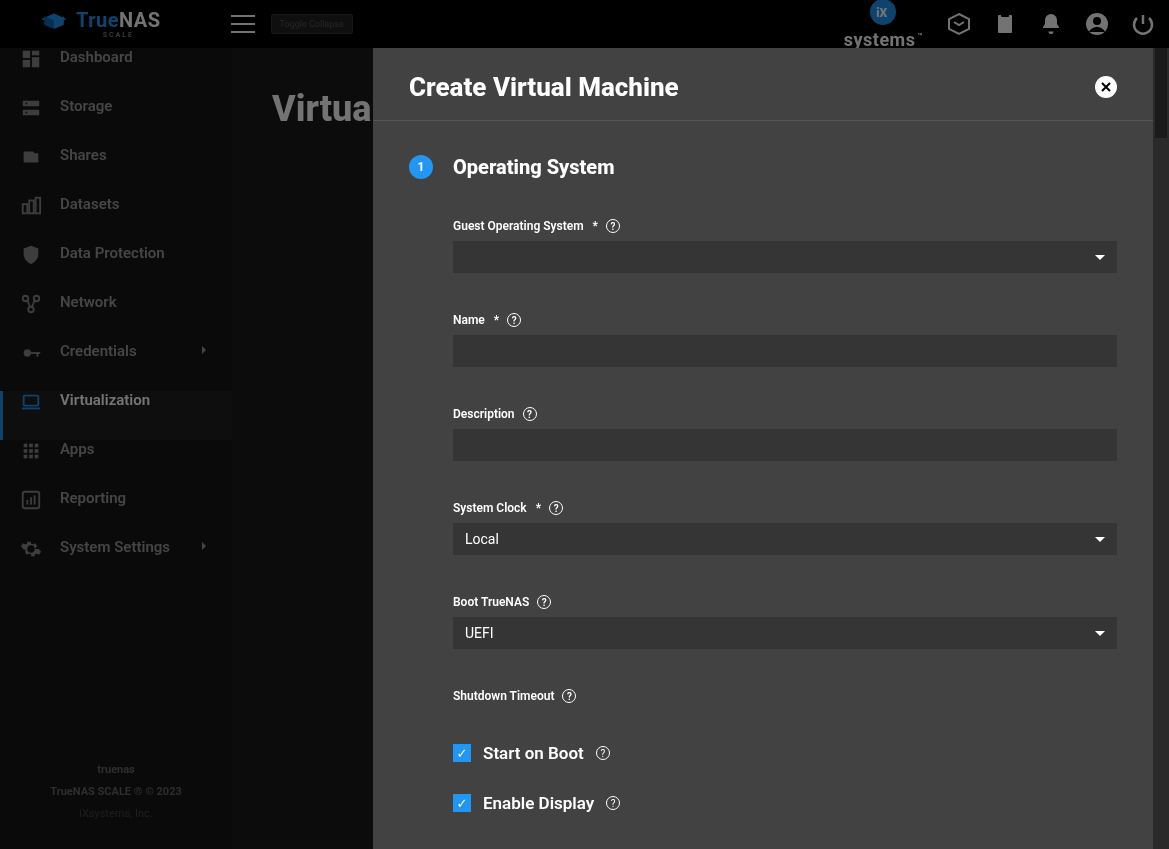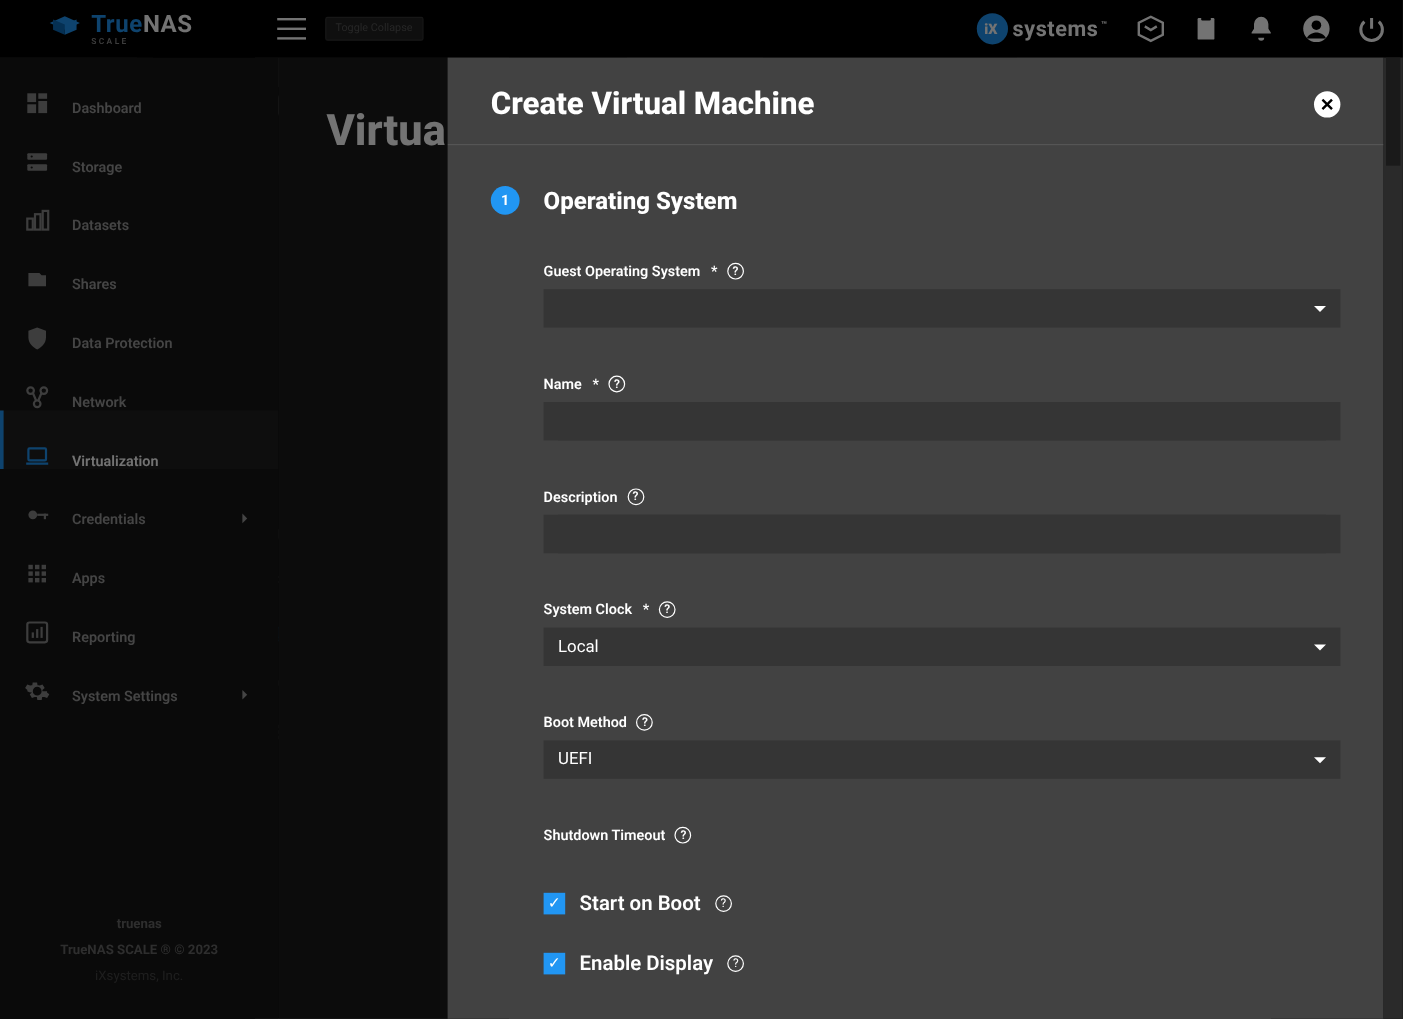--- a/index.html
+++ b/index.html
@@ -25,59 +25,59 @@
   .logo-block { display: flex; align-items: center; gap: 8px; }
   .logo-mark { width: 28px; height: 22px; }
   .logo-text {
     font-size: 20px; font-weight: 700;
     color: #2196f3; letter-spacing: 0.5px;
     line-height: 1;
   }
   .logo-text .nas { color: #fff; }
   .logo-sub {
     display: block;
-    text-align: left;
+    text-align: center;
     font-size: 7px; letter-spacing: 2px;
     color: #888; font-weight: 600;
   }
   .hamburger {
     margin-left: 70px;
     width: 24px; height: 18px;
     cursor: pointer;
     display: flex; flex-direction: column; justify-content: space-between;
   }
   .hamburger span { display: block; height: 2px; background: #fff; }
   .small-btn {
     margin-left: 16px;
     background: #222; color: #555;
     font-size: 9px; padding: 4px 8px;
     border: 1px solid #333; border-radius: 2px;
   }
   .topbar-spacer { flex: 1; }
-  .ix-logo { display: flex; align-items: center; gap: 4px; margin-right: 14px; cursor: pointer; }
+  .ix-logo { display: flex; align-items: center; gap: 4px; margin-right: 14px; cursor: pointer; flex-direction: column; }
   .ix-bubble { width: 26px; height: 26px; border-radius: 50%; background: #2196f3; display: inline-flex; align-items: center; justify-content: center; }
   .ix-bubble svg { width: 18px; height: 18px; }
   .ix-text { font-size: 18px; font-weight: 700; letter-spacing: 0.5px; }
   .ix-tm { font-size: 8px; vertical-align: super; margin-left: 2px; }
   .topbar-icons { display: flex; align-items: center; gap: 22px; margin-left: 10px; }
   .topbar-icons .ticn { width: 24px; height: 24px; cursor: pointer; color: #fff; }
 
   
   .sidebar {
     position: fixed;
     top: 48px; left: 0; bottom: 0;
     width: 232px;
     background: #171717;
     display: flex; flex-direction: column;
     z-index: 2;
   }
   .side-item {
-    display: flex; align-items: flex-end;
+    display: flex; align-items: flex-start;
     height: 49px; padding: 0 20px;
-    color: #999; font-size: 12px; font-weight: 600;
+    color: #999; font-size: 15px; font-weight: 600;
     cursor: pointer;
   }
   .side-item.active {
     color: #fff; background: #202020;
     box-shadow: inset 3px 0 0 #2196f3;
   }
   .side-icon { width: 22px; height: 22px; margin-right: 18px; color: #888; }
   .side-item.active .side-icon { color: #2196f3; }
   .side-chevron { margin-left: auto; width: 16px; height: 16px; color: #999; }
   .side-footer {
@@ -255,65 +255,65 @@
   <div class="side-item">
     <svg class="side-icon" viewBox="0 0 24 24" fill="currentColor">
         <rect x="3" y="4" width="18" height="6" rx="1"></rect>
         <rect x="3" y="14" width="18" height="6" rx="1"></rect>
         <circle cx="7" cy="7" r="1" fill="#171717"></circle>
         <circle cx="7" cy="17" r="1" fill="#171717"></circle>
       </svg>
     <span>Storage</span>
   </div>
   <div class="side-item">
+    <svg class="side-icon" viewBox="0 0 24 24" fill="currentColor">
+        <path d="M4 6h10l2 2h4v10H4z"></path>
+      </svg>
+    <span>Shares</span>
+  </div>
+  <div class="side-item">
     <svg class="side-icon" viewBox="0 0 24 24" fill="none" stroke="currentColor" stroke-width="2">
         <rect x="3" y="10" width="5" height="10"></rect>
         <rect x="10" y="6" width="5" height="14"></rect>
         <rect x="17" y="3" width="5" height="17"></rect>
       </svg>
     <span>Datasets</span>
-  </div>
-  <div class="side-item">
-    <svg class="side-icon" viewBox="0 0 24 24" fill="currentColor">
-        <path d="M4 6h10l2 2h4v10H4z"></path>
-      </svg>
-    <span>Shares</span>
   </div>
   <div class="side-item">
     <svg class="side-icon" viewBox="0 0 24 24" fill="currentColor">
         <path d="M12 2l8 3v6c0 5-3.5 9-8 11-4.5-2-8-6-8-11V5z"></path>
       </svg>
     <span>Data Protection</span>
   </div>
   <div class="side-item">
     <svg class="side-icon" viewBox="0 0 24 24" fill="none" stroke="currentColor" stroke-width="2">
         <circle cx="6" cy="6" r="3"></circle>
         <circle cx="18" cy="6" r="3"></circle>
         <circle cx="12" cy="18" r="3"></circle>
         <path d="M8 8l3 7M16 8l-3 7"></path>
       </svg>
     <span>Network</span>
   </div>
+  <div class="side-item">
+    <svg class="side-icon" viewBox="0 0 24 24" fill="currentColor">
+        <circle cx="8" cy="12" r="4"></circle>
+        <rect x="12" y="11" width="10" height="2"></rect>
+        <rect x="18" y="11" width="2" height="5"></rect>
+      </svg>
+    <span>Credentials</span>
+    <svg class="side-chevron" viewBox="0 0 24 24" fill="currentColor">
+        <path d="M9 6l6 6-6 6z"></path>
+      </svg>
+  </div>
   <div class="side-item active">
     <svg class="side-icon" viewBox="0 0 24 24" fill="none" stroke="currentColor" stroke-width="2">
         <rect x="4" y="5" width="16" height="11" rx="1"></rect>
         <path d="M2 19h20"></path>
       </svg>
     <span>Virtualization</span>
-  </div>
-  <div class="side-item">
-    <svg class="side-icon" viewBox="0 0 24 24" fill="currentColor">
-        <circle cx="8" cy="12" r="4"></circle>
-        <rect x="12" y="11" width="10" height="2"></rect>
-        <rect x="18" y="11" width="2" height="5"></rect>
-      </svg>
-    <span>Credentials</span>
-    <svg class="side-chevron" viewBox="0 0 24 24" fill="currentColor">
-        <path d="M9 6l6 6-6 6z"></path>
-      </svg>
   </div>
   <div class="side-item">
     <svg class="side-icon" viewBox="0 0 24 24" fill="currentColor">
         <rect x="4" y="4" width="4" height="4"></rect>
         <rect x="10" y="4" width="4" height="4"></rect>
         <rect x="16" y="4" width="4" height="4"></rect>
         <rect x="4" y="10" width="4" height="4"></rect>
         <rect x="10" y="10" width="4" height="4"></rect>
         <rect x="16" y="10" width="4" height="4"></rect>
         <rect x="4" y="16" width="4" height="4"></rect>
@@ -409,21 +409,21 @@
           <span class="help-ic">?</span>
         </div>
         <div class="control">
           <span>Local</span>
           <span class="caret"></span>
         </div>
       </div>
 
       <div class="field">
         <div class="flabel">
-          <span>Boot Method</span>
+          <span>Boot TrueNAS</span>
           <span class="help-ic">?</span>
         </div>
         <div class="control">
           <span>UEFI</span>
           <span class="caret"></span>
         </div>
       </div>
 
       <div class="field">
         <div class="flabel">

